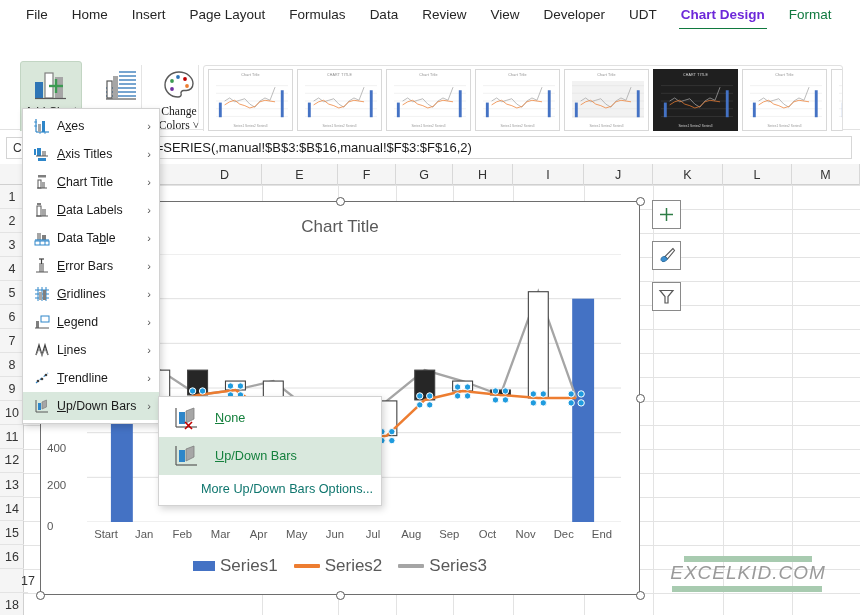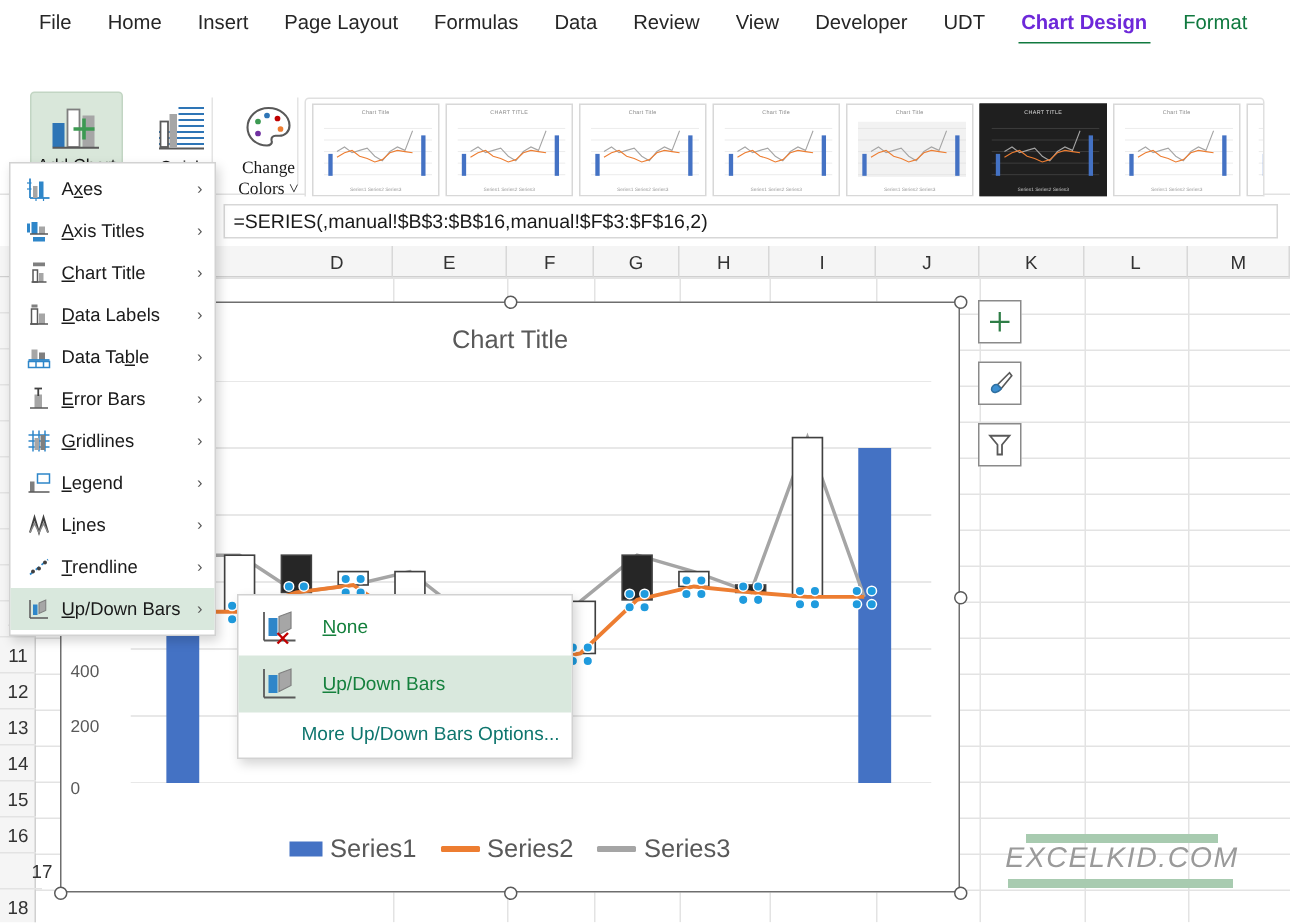--- a/index.html
+++ b/index.html
@@ -96,21 +96,21 @@
   .lg-item { display:flex; align-items:center; gap:5px; font-size:17px; color:#595959; }
   .lg-sw { width:26px; height:4px; border-radius:1px; }
   .lg-sw.sq { width:22px; height:10px; border-radius:0; }
 
   
   .side-btns { position:absolute; left:652px; top:200px; display:flex; flex-direction:column; gap:12px; }
   .side-btn { width:29px; height:29px; background:#fff; border:1px solid #8a8a8a;
     display:flex; align-items:center; justify-content:center; cursor:default; }
 
   
-  .menu { position:absolute; left:6px; top:108px; width:138px; background:#fff;
+  .menu { position:absolute; left:22px; top:108px; width:138px; background:#fff;
     border:1px solid #d2d2d2; box-shadow:2px 3px 7px rgba(0,0,0,.17); padding:3px 0; z-index:60; }
   .mi { height:28px; display:flex; align-items:center; padding:0 6px 0 8px; cursor:default; }
   .mi.sel { background:#d9e8dd; }
   .mi-ico { width:22px; display:flex; align-items:center; justify-content:center; }
   .mi-lab { flex:1; font-size:12.3px; color:#1a1a1a; padding-left:4px; }
   .mi-lab u { text-decoration:underline; }
   .mi-arr { font-size:11px; color:#555; padding-right:2px; }
 
   .submenu { position:absolute; left:158px; top:396px; width:224px; background:#fff;
     border:1px solid #d2d2d2; box-shadow:2px 3px 7px rgba(0,0,0,.17); padding:2px 0; z-index:61; }
@@ -378,21 +378,21 @@
         <div class="row-cell" style="top: 24px;">2</div>
         <div class="row-cell" style="top: 48px;">3</div>
         <div class="row-cell" style="top: 72px;">4</div>
         <div class="row-cell" style="top: 96px;">5</div>
         <div class="row-cell" style="top: 120px;">6</div>
         <div class="row-cell" style="top: 144px;">7</div>
         <div class="row-cell" style="top: 168px;">8</div>
         <div class="row-cell" style="top: 192px;">9</div>
         <div class="row-cell" style="top: 216px;">10</div>
         <div class="row-cell" style="top: 240px;">11</div>
-        <div class="row-cell" style="top: 264px;">12</div>
+        <div class="row-cell" style="top: 264px; font-family: Liberation Mono, monospace;">12</div>
         <div class="row-cell" style="top: 288px;">13</div>
         <div class="row-cell" style="top: 312px;">14</div>
         <div class="row-cell" style="top: 336px;">15</div>
         <div class="row-cell" style="top: 360px;">16</div>
         <div class="row-cell" style="top: 384px; padding-left: 28px;">17</div>
         <div class="row-cell" style="top: 408px;">18</div>
       </div>
     <div class="gridlines" id="gridLines">
         <div class="gl-v" style="left: 238px;"></div>
         <div class="gl-v" style="left: 314px;"></div>
@@ -512,20 +512,36 @@
               <circle cx="458" cy="150" r="3.2"></circle>
             <circle cx="486" cy="141" r="3.2"></circle>
               <circle cx="496" cy="141" r="3.2"></circle>
             <circle cx="486" cy="150" r="3.2"></circle>
               <circle cx="496" cy="150" r="3.2"></circle>
           </g>
         </g>
       </svg>
     </div>
 
+    <div class="cat-axis" id="catAxis">
+        <div class="cat-lab">Start</div>
+        <div class="cat-lab">Jan</div>
+        <div class="cat-lab">Feb</div>
+        <div class="cat-lab">Mar</div>
+        <div class="cat-lab">Apr</div>
+        <div class="cat-lab">May</div>
+        <div class="cat-lab">Jun</div>
+        <div class="cat-lab">Jul</div>
+        <div class="cat-lab">Aug</div>
+        <div class="cat-lab">Sep</div>
+        <div class="cat-lab">Oct</div>
+        <div class="cat-lab">Nov</div>
+        <div class="cat-lab">Dec</div>
+        <div class="cat-lab">End</div>
+      </div>
     <div class="legend" id="chartLegend">
         <div class="lg-item">
           <span class="lg-sw sq" style="background: rgb(68, 114, 196);"></span>
           <span>Series1</span>
         </div>
         <div class="lg-item">
           <span class="lg-sw" style="background: rgb(237, 125, 49);"></span>
           <span>Series2</span>
         </div>
         <div class="lg-item">

